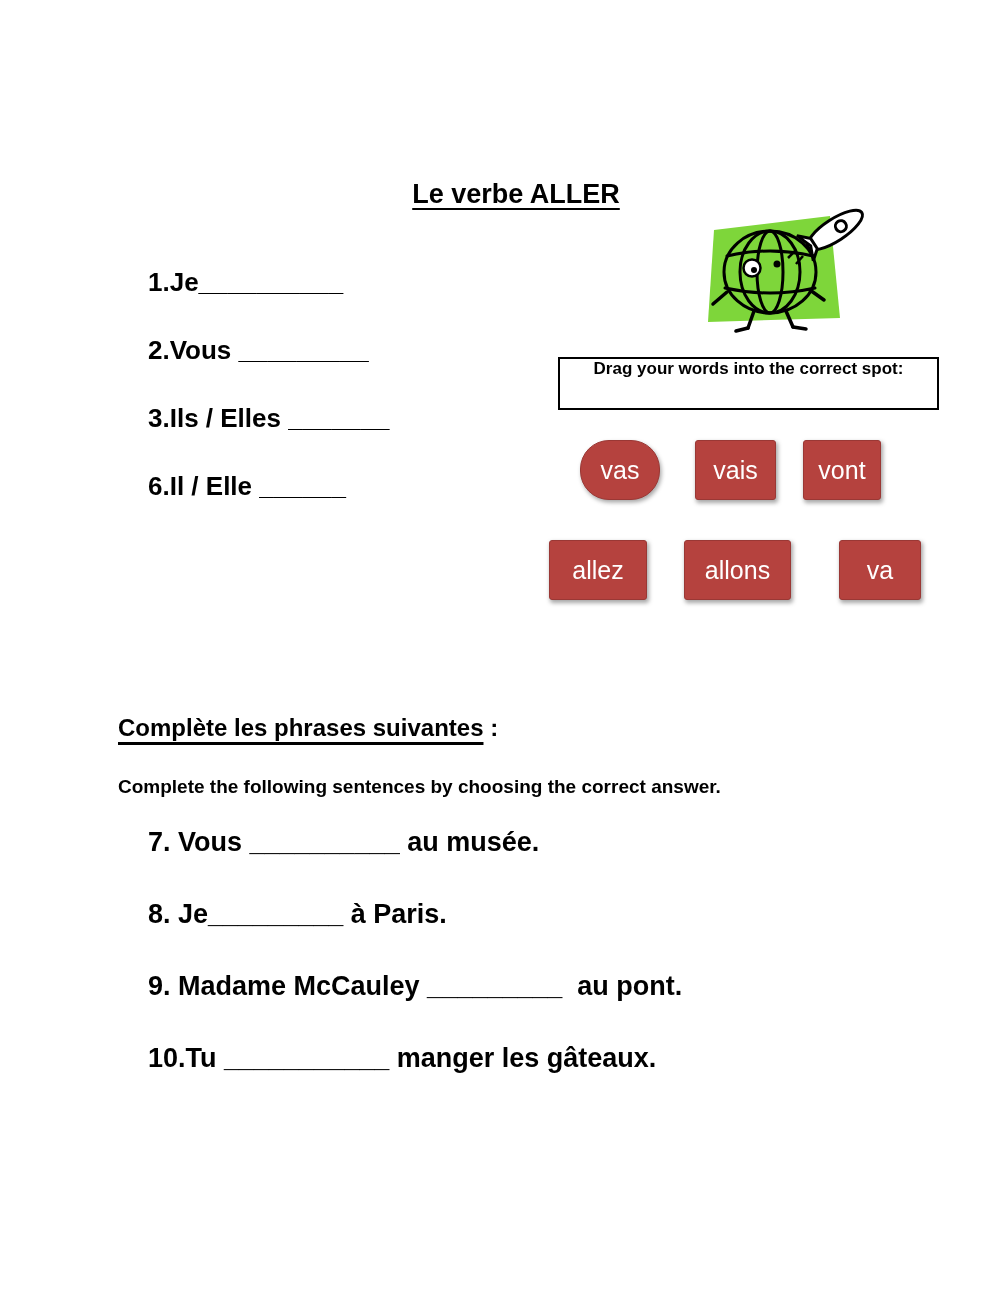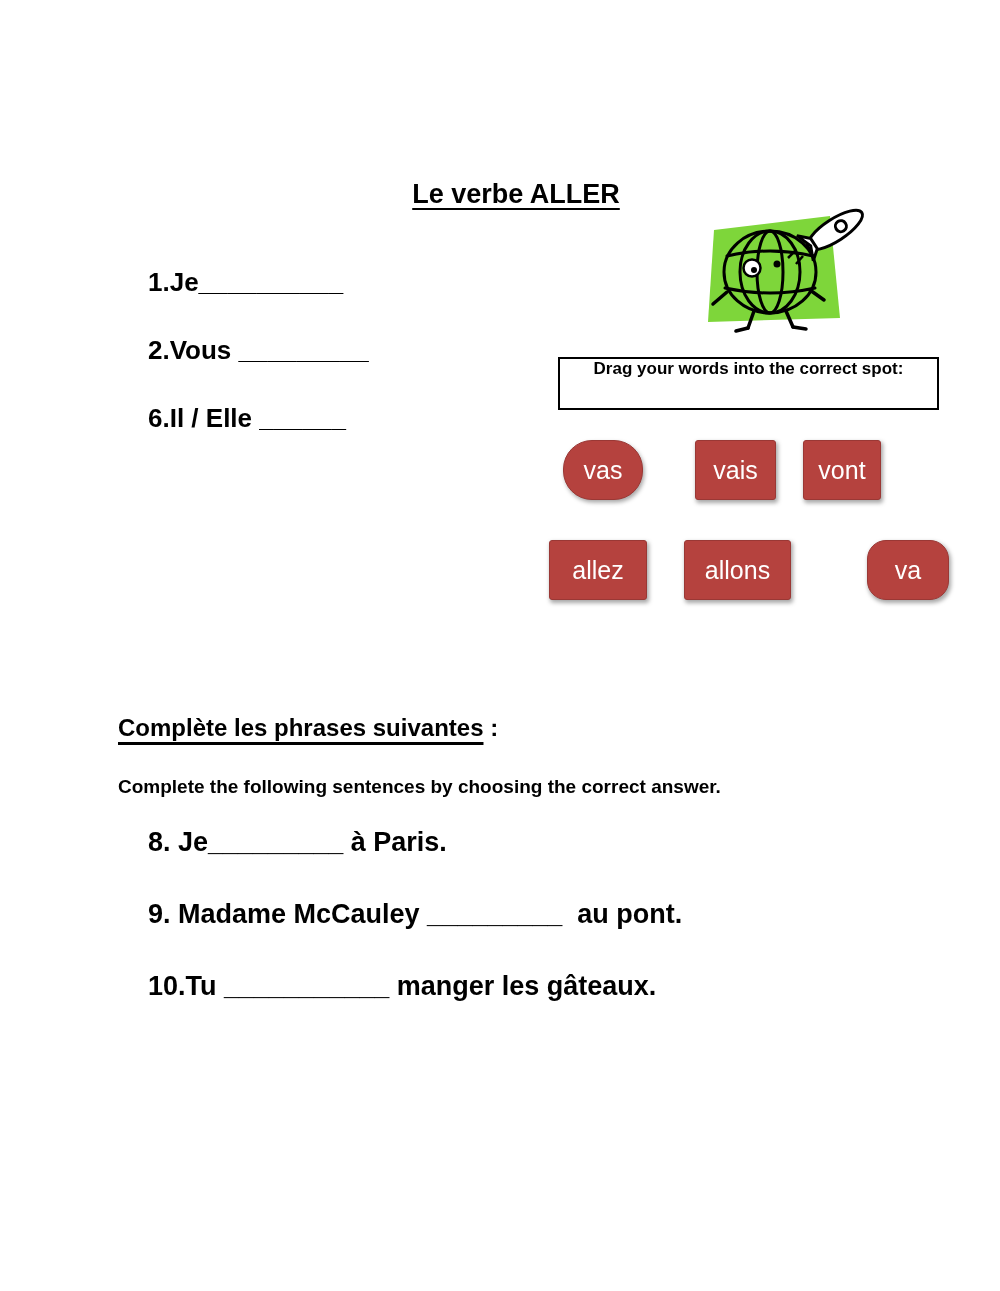--- a/index.html
+++ b/index.html
@@ -79,26 +79,26 @@
     font-size: 25px;
     display: flex;
     align-items: center;
     justify-content: center;
     border: 1px solid #9a3835;
     border-radius: 3px;
     box-shadow: 1.5px 2.5px 4px rgba(0,0,0,0.35);
     cursor: grab;
     user-select: none;
   }
-  #tile-vas    { left: 563px; top: 440px; width: 78px; border-radius: 29px; }
+  #tile-vas    { left: 580px; top: 440px; width: 78px; border-radius: 29px; }
   #tile-vais   { left: 695px; top: 440px; width: 79px; }
   #tile-vont   { left: 803px; top: 440px; width: 76px; }
   #tile-allez  { left: 549px; top: 540px; width: 96px; }
   #tile-allons { left: 684px; top: 540px; width: 105px; }
-  #tile-va     { left: 867px; top: 540px; width: 80px; border-radius: 19px; }
+  #tile-va     { left: 839px; top: 540px; width: 80px; }
 
   .section-heading {
     position: absolute;
     left: 118px;
     top: 714px;
     font-size: 24px;
     font-weight: bold;
     margin: 0;
     white-space: pre;
   }
@@ -136,20 +136,21 @@
 </head>
 <body>
 
 <div class="page">
 
   <h1 class="page-title"><span>Le verbe ALLER</span></h1>
 
   <ul class="conj-list">
     <li>1.Je__________</li>
     <li>2.Vous _________</li>
+    <li>3.Ils / Elles _______</li>
     <li>6.Il / Elle ______</li>
   </ul>
 
   <div class="illustration">
     <svg width="185" height="140" viewBox="0 0 185 140">
 
       <polygon points="14,32 130,18 140,120 8,124" fill="#7ed63a"></polygon>
 
       <g stroke="#000" stroke-width="3" fill="#ffffff">
         <g transform="rotate(-33 135 32)">
@@ -192,18 +193,19 @@
   <div class="tile" id="tile-vont">vont</div>
   <div class="tile" id="tile-allez">allez</div>
   <div class="tile" id="tile-allons">allons</div>
   <div class="tile" id="tile-va">va</div>
 
   <h2 class="section-heading"><span class="underlined">Complète les phrases suivantes</span><span> :</span></h2>
 
   <p class="section-sub">Complete the following sentences by choosing the correct answer.</p>
 
   <ul class="sentence-list">
+    <li>7. Vous __________ au musée.</li>
     <li>8. Je_________ à Paris.</li>
     <li>9. Madame McCauley _________  au pont.</li>
     <li>10.Tu ___________ manger les gâteaux.</li>
   </ul>
 
 </div>
 
 </body></html>

